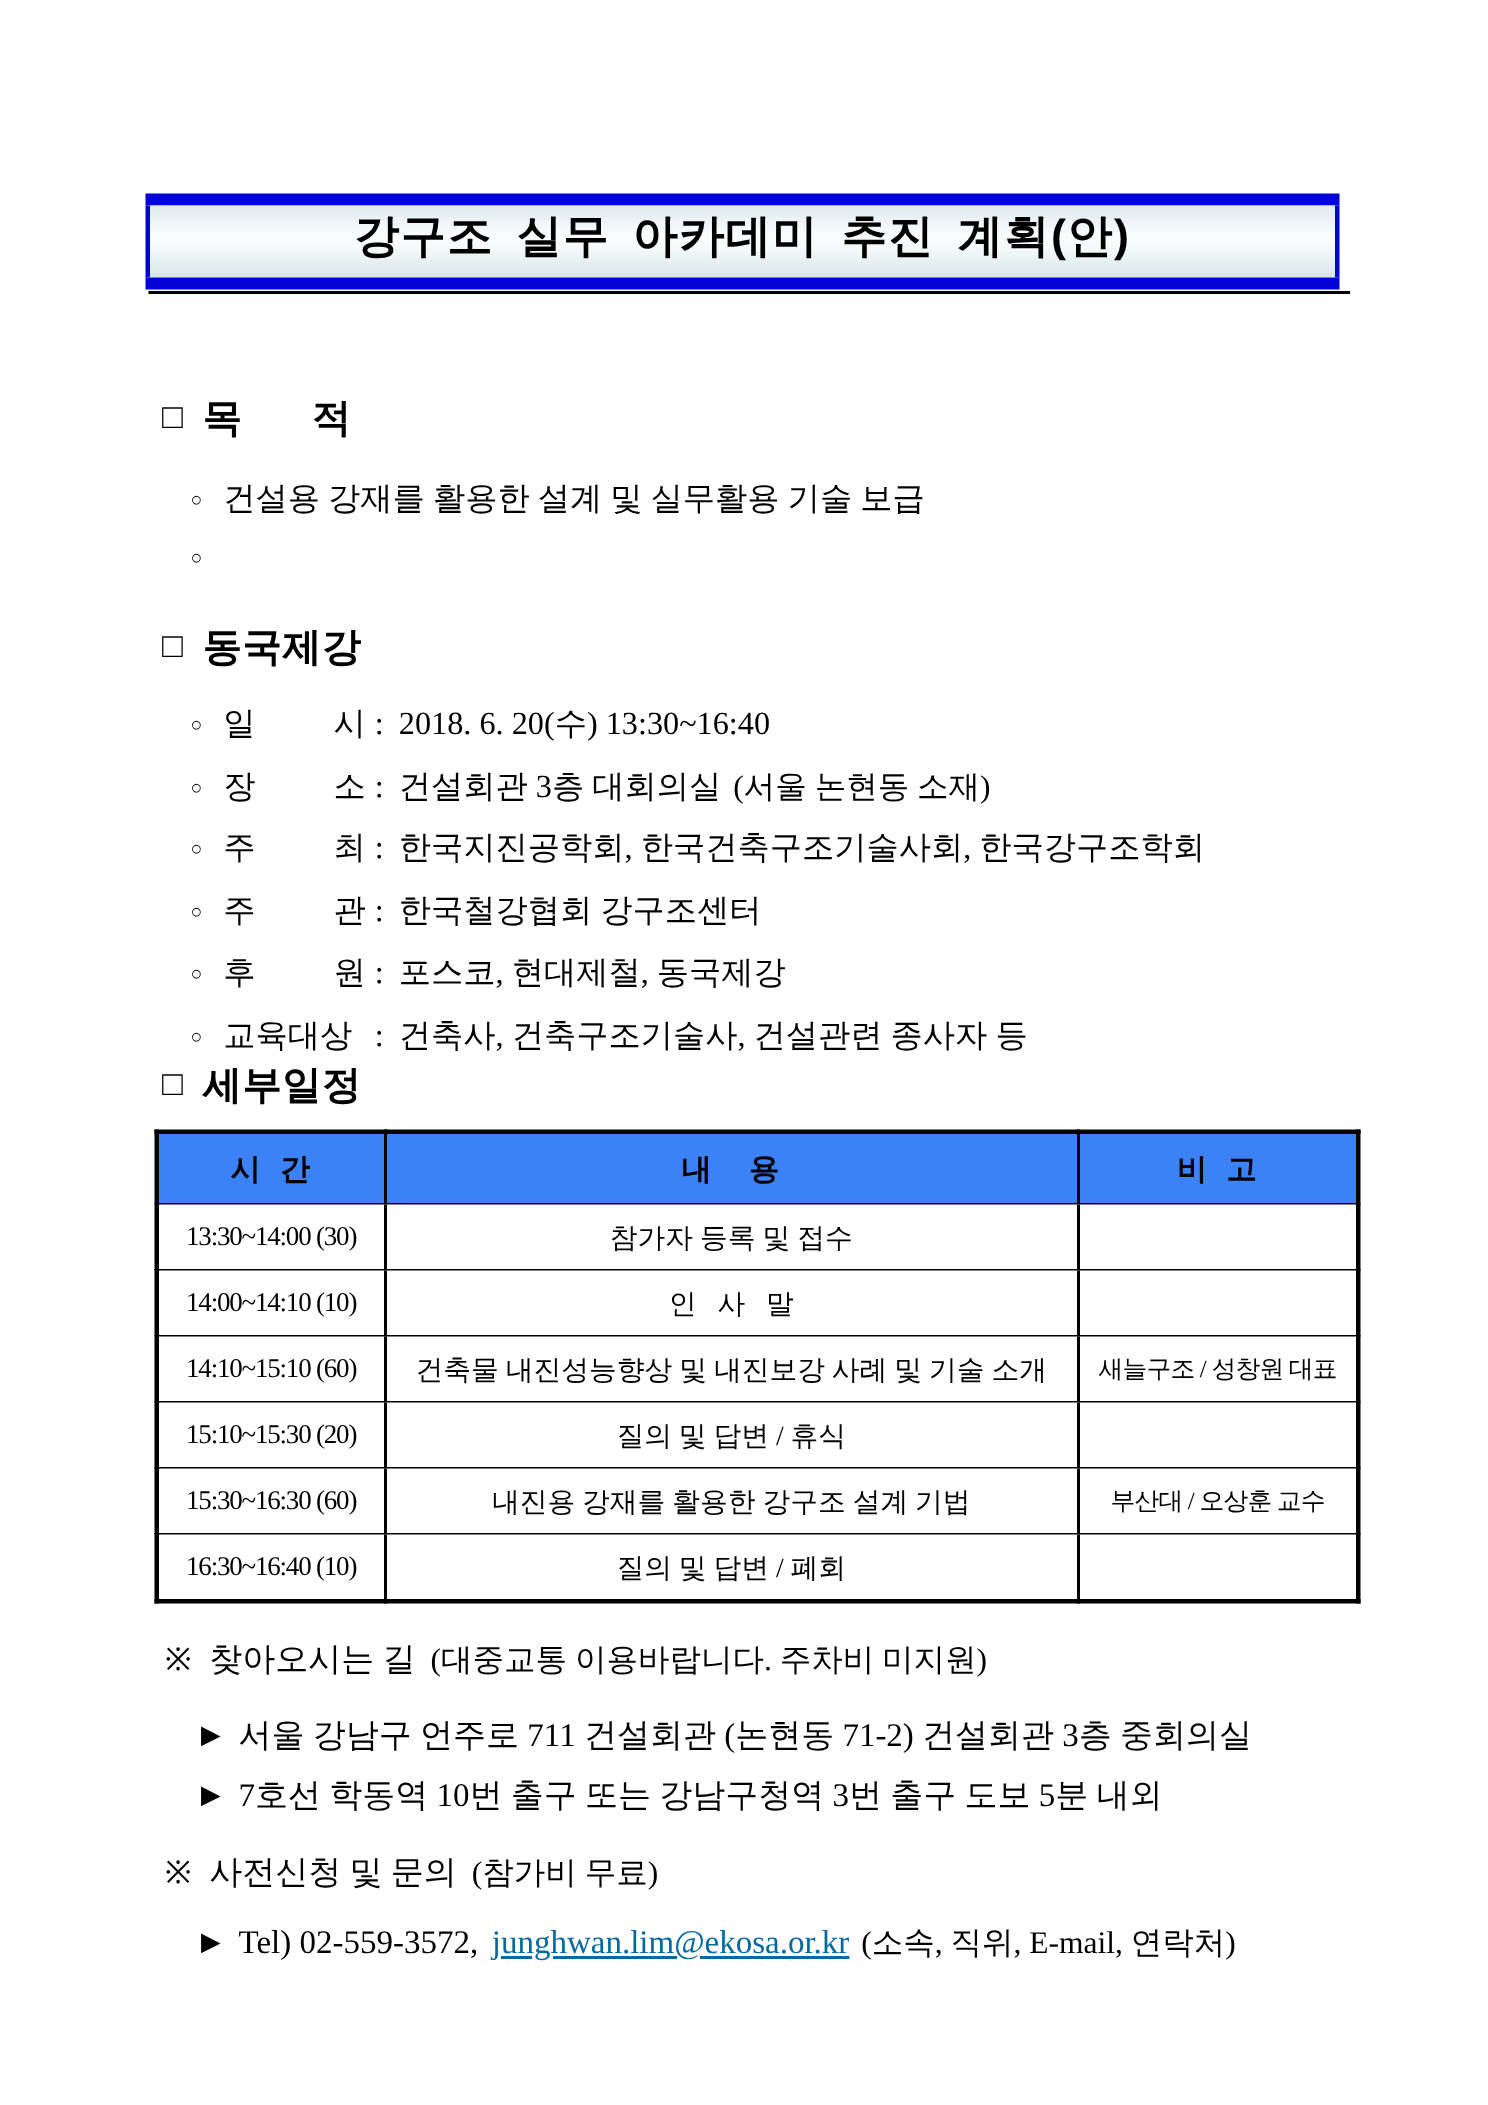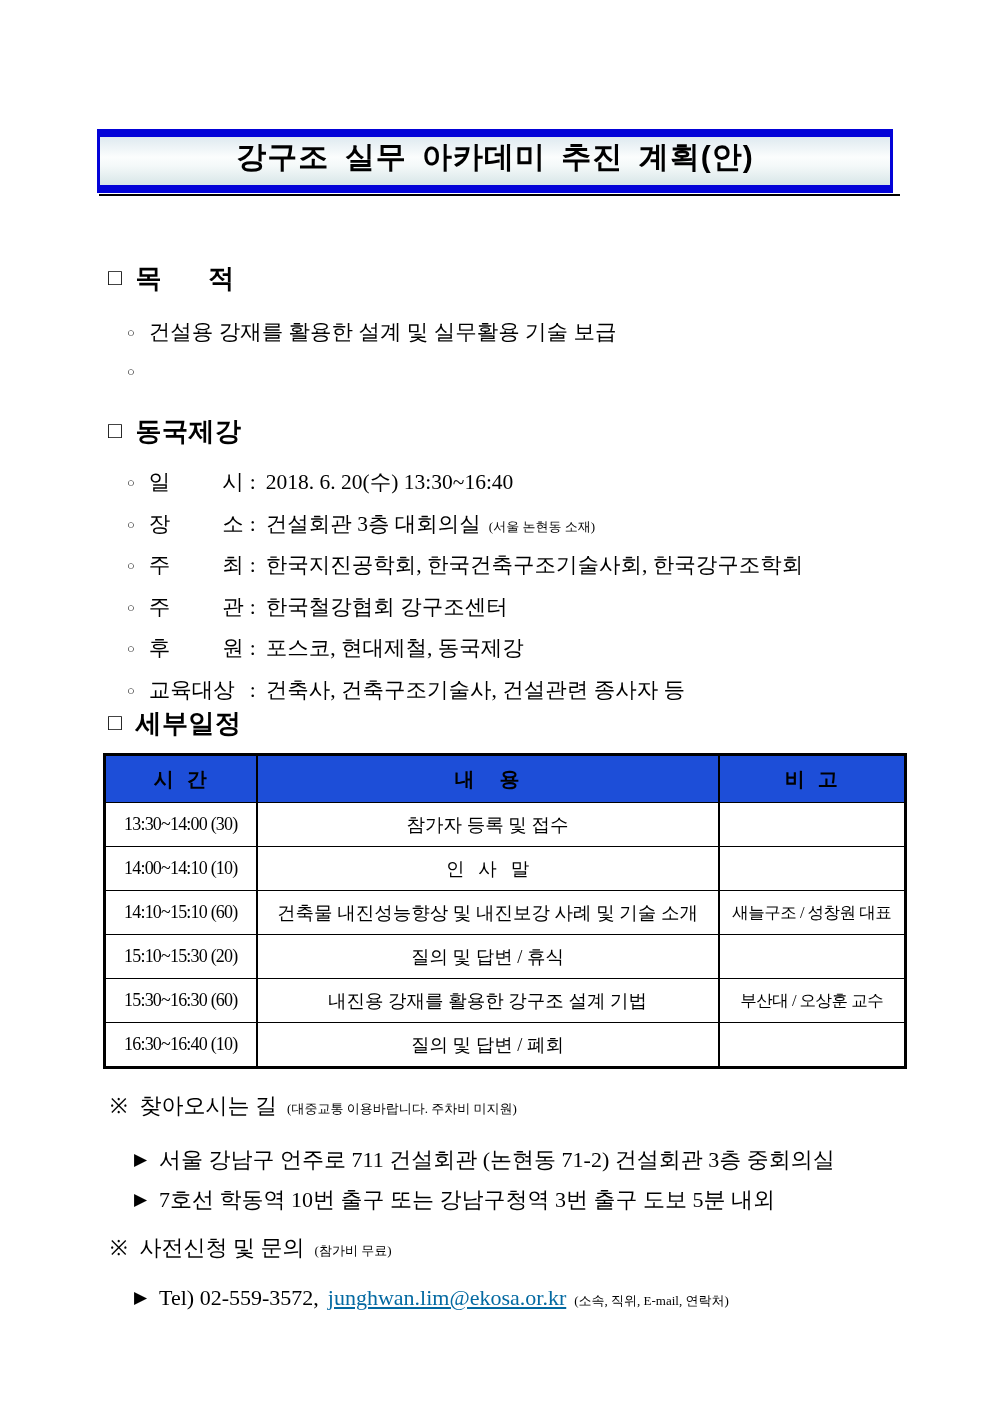--- a/index.html
+++ b/index.html
@@ -36,36 +36,36 @@
   .sq { font-weight:400; font-size:23px; margin-right:13px; position:relative; top:-1px; }
   .pre { white-space:pre; }
 
   .b-line { display:flex; align-items:baseline; font-size:21.5px; line-height:39px; }
   .o-mark { font-size:13px; margin:0 14px 0 19px; position:relative; top:-2px; }
 
   .ov-items { margin-top:14px; }
   .ov-line { display:flex; align-items:baseline; font-size:21.5px; line-height:38.5px; }
   .ov-label { display:inline-block; width:95px; text-align:justify; text-align-last:justify; }
   .colon { margin:0 10px 0 6px; }
-  .small { font-size:13px; }
+  .small { font-size:21px; }
   .ov-note { margin-left:8px; }
 
   
   .sched-table {
     border-collapse:collapse; table-layout:fixed;
     width:801px; margin-top:12px; margin-left:-5px;
     border:3px solid #000;
   }
   .sched-table th, .sched-table td {
     border:1.5px solid #000; border-left-width:2.5px; border-right-width:2.5px;
     text-align:center; vertical-align:middle; padding:0 4px;
     white-space:pre; overflow:hidden;
   }
   .sched-table th {
-    background:#1d4ed8; font-weight:600; font-size:20px; height:46px; letter-spacing:1px;
+    background:#3b82f6; font-weight:600; font-size:20px; height:46px; letter-spacing:1px;
   }
   .sched-table td { height:43px; }
   td.c-time    { font-size:18px; letter-spacing:-0.8px; }
   td.c-content { font-size:18.5px; }
   td.c-remark  { font-size:16.5px; letter-spacing:-0.5px; }
 
   
   .note-block { position:absolute; left:110px; }
   .note-head { display:flex; align-items:baseline; font-size:22px; line-height:32px; }
   .ref-mark { margin-right:12px; font-size:21px; }

